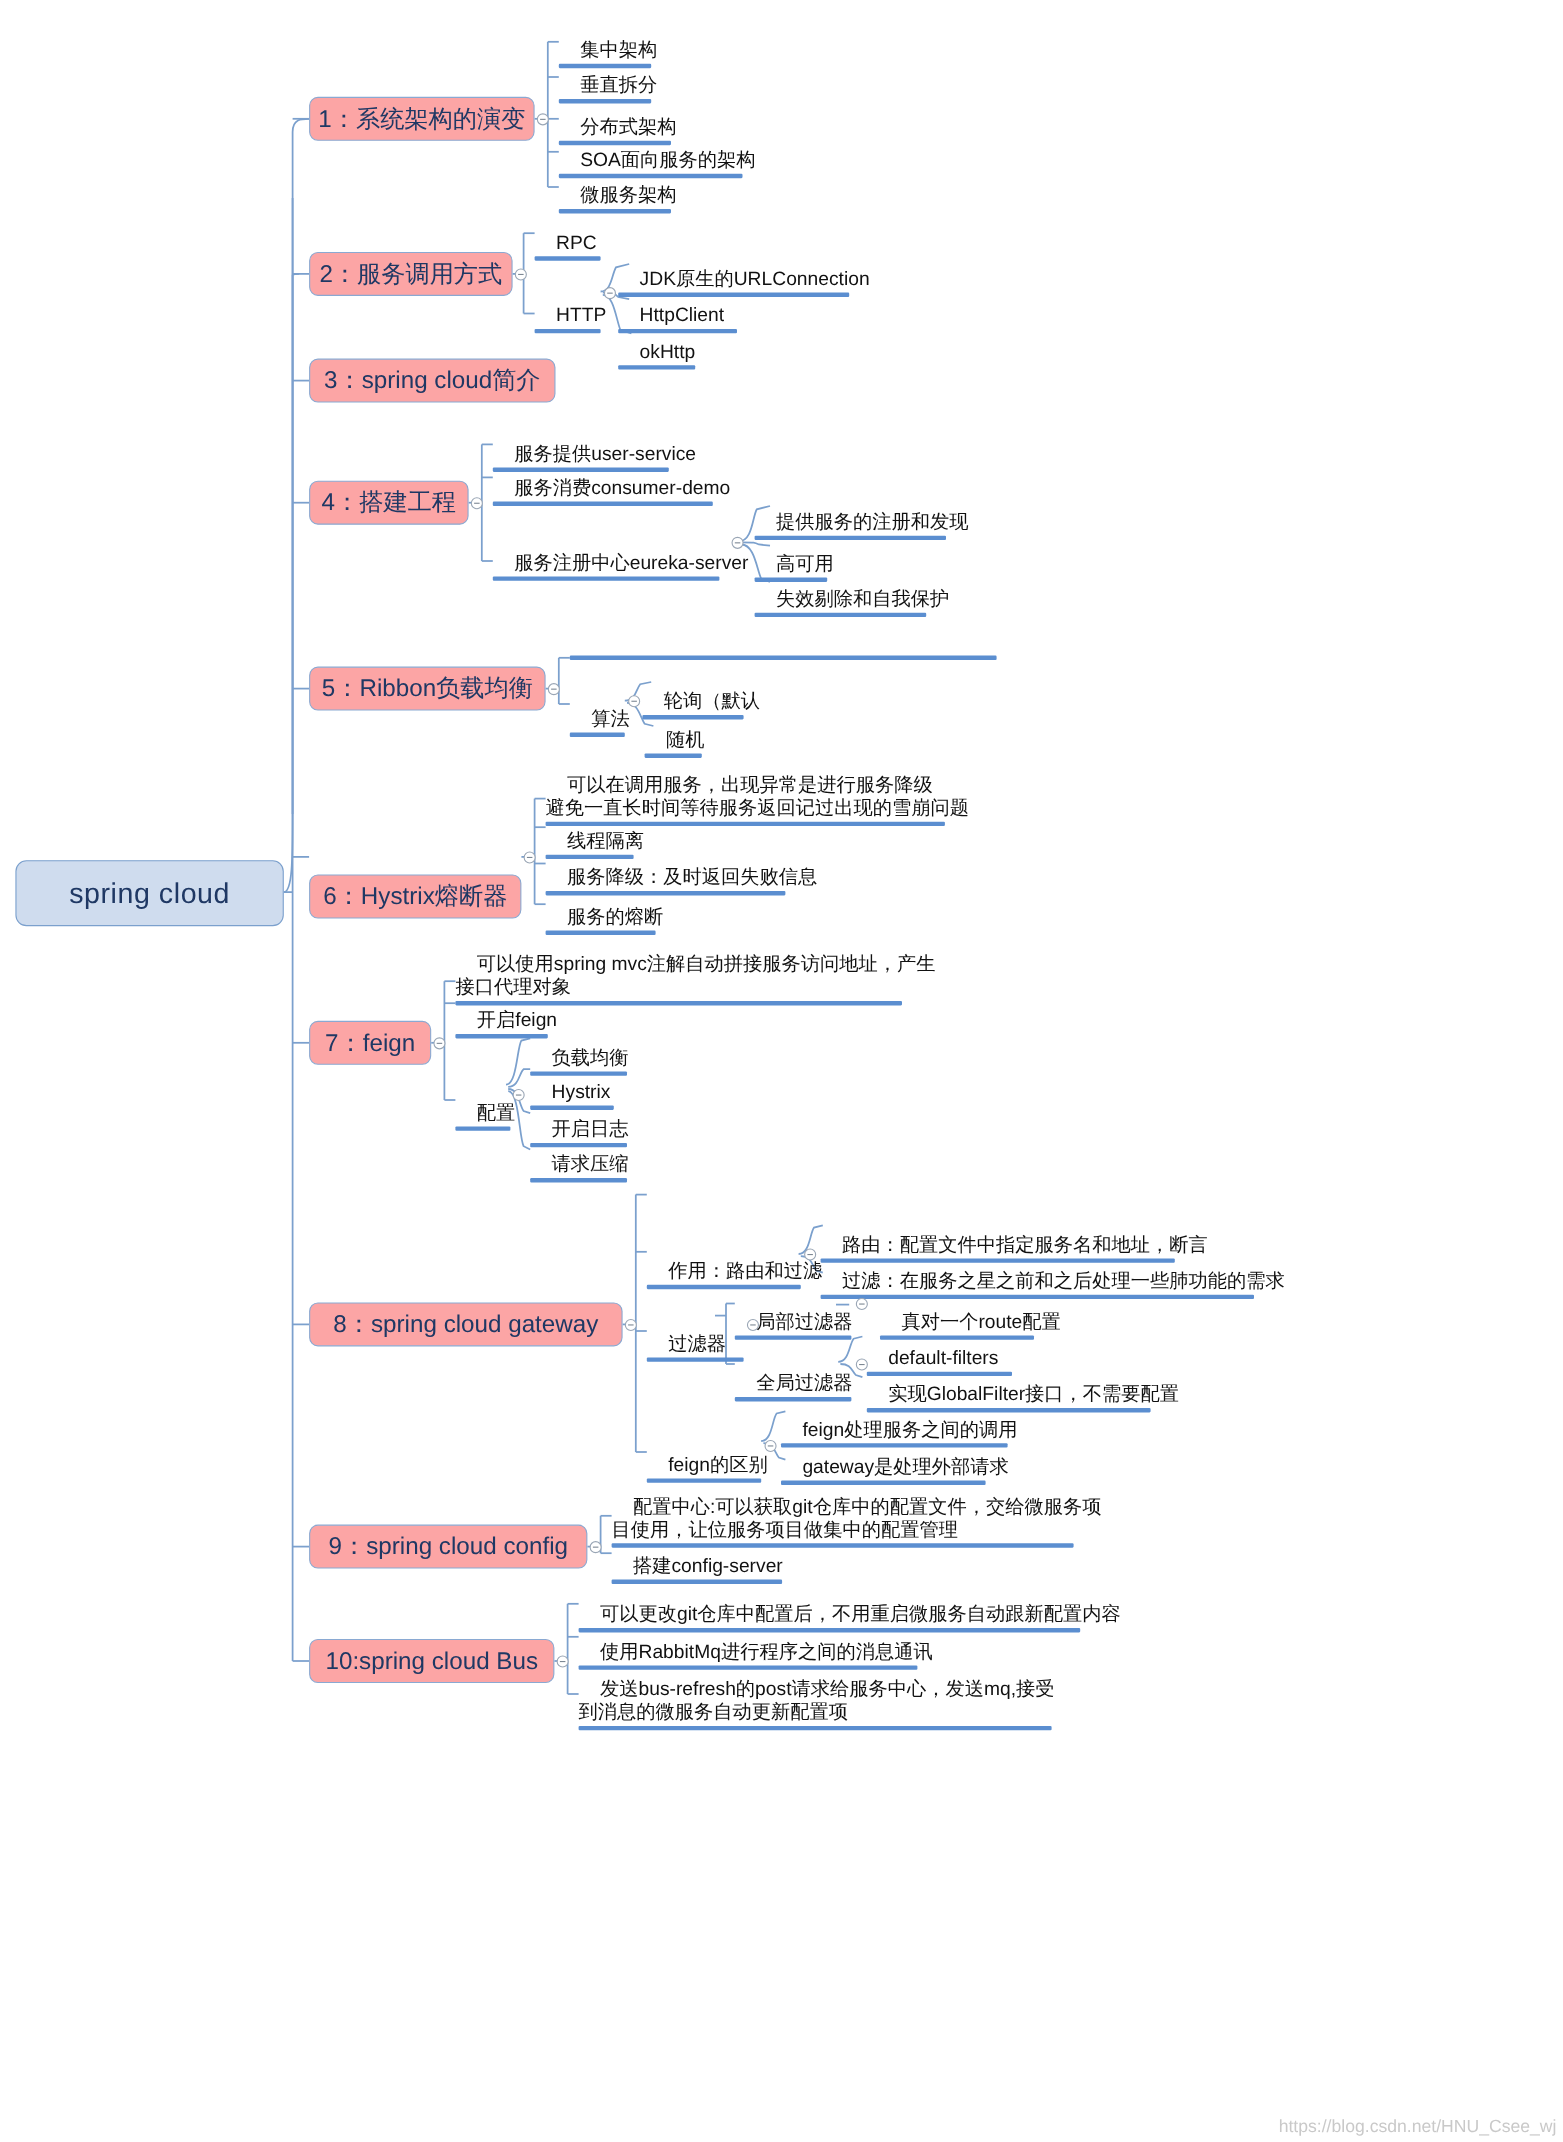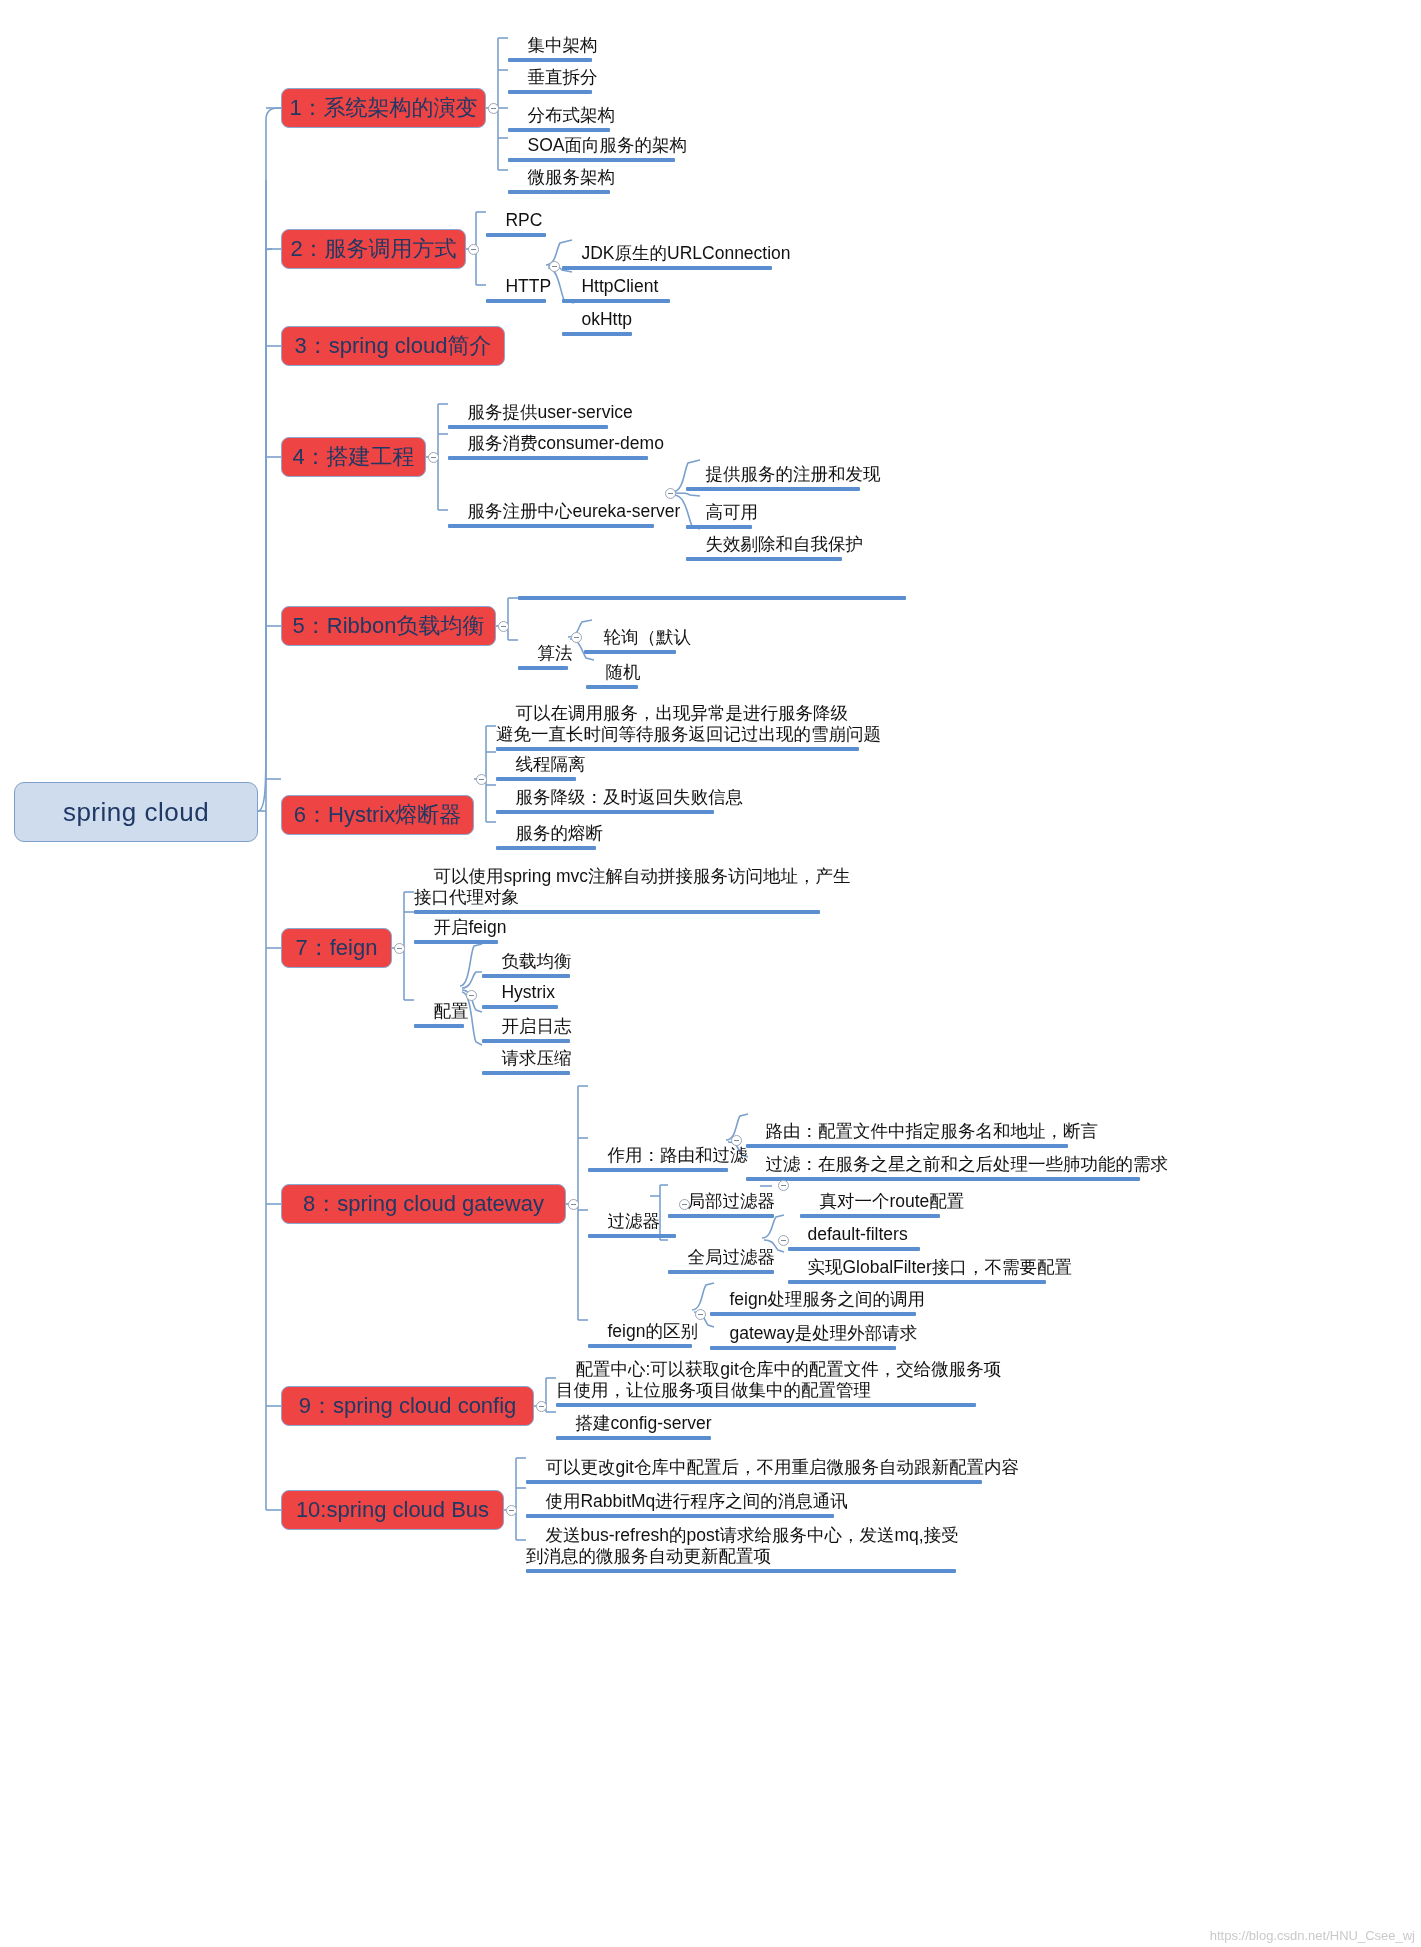--- a/index.html
+++ b/index.html
@@ -15,21 +15,21 @@
   .root{
     position:absolute;
     background:#cfdcee;border:1.5px solid #7ba0cd;border-radius:10px;
     color:#1f3864;font-size:26px;letter-spacing:.5px;
     display:flex;align-items:center;justify-content:center;
     box-sizing:border-box;
   }
   
   .l1{
     position:absolute;
-    background:#ef4444;border:1.3px solid #8aa9d2;border-radius:8px;
+    background:#fca5a5;border:1.3px solid #8aa9d2;border-radius:8px;
     color:#1f3864;font-size:22px;
     display:flex;align-items:center;justify-content:center;
     box-sizing:border-box;white-space:nowrap;padding:0 10px;
   }
   
   .leaf{
     position:absolute;
     font-size:17.5px;line-height:21px;color:#111;
     white-space:pre;box-sizing:border-box;
     padding-bottom:2px;
@@ -38,21 +38,21 @@
 
   
   .toggle{
     position:absolute;width:11px;height:11px;border:1px solid #9aa6b5;
     border-radius:50%;background:#fff;box-sizing:border-box;
   }
   .toggle::before{
     content:"";position:absolute;left:2px;top:4px;width:5px;height:1px;background:#7d8894;
   }
   .wm{
-    position:absolute;right:6px;bottom:4px;font-size:13px;color:#c9c9c9;
+    position:absolute;right:6px;bottom:4px;font-size:16px;color:#c9c9c9;
     font-family:"Liberation Sans",sans-serif;white-space:nowrap;
   }
 </style>
 </head>
 <body>
 
 <div id="map">
 
   <svg class="links" viewBox="0 0 1421 1947">
     <g fill="none" stroke="#7ba0cd" stroke-width="1.6">

